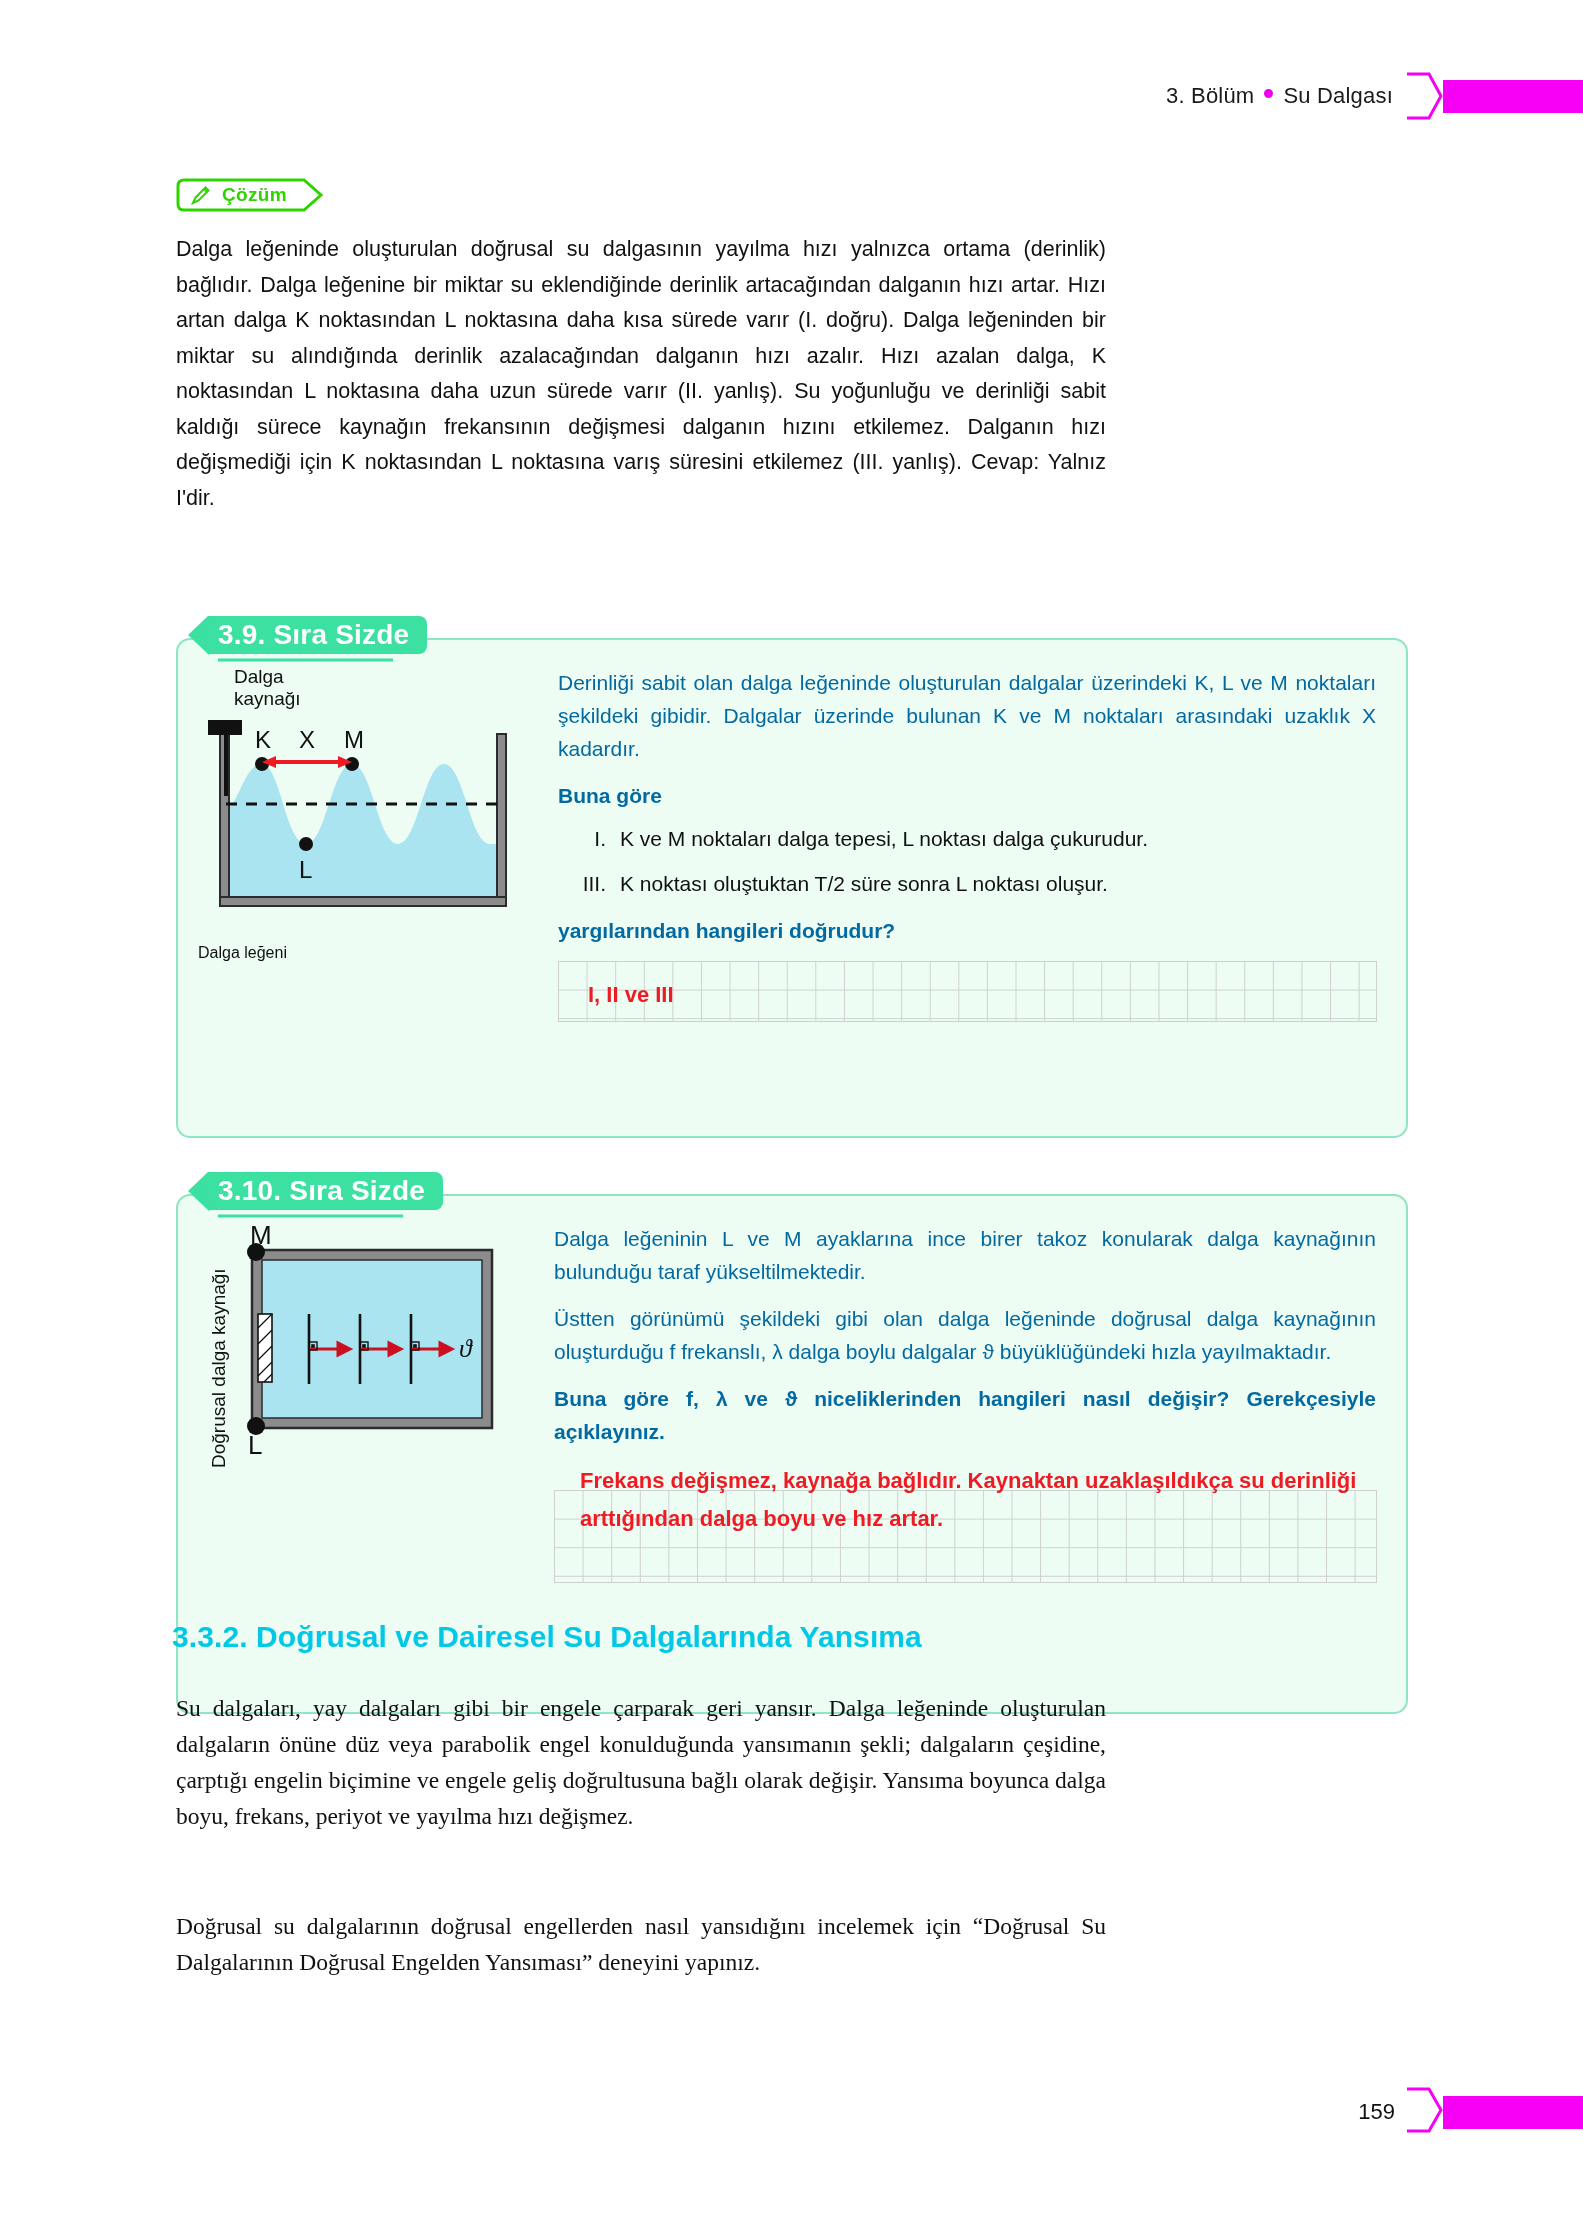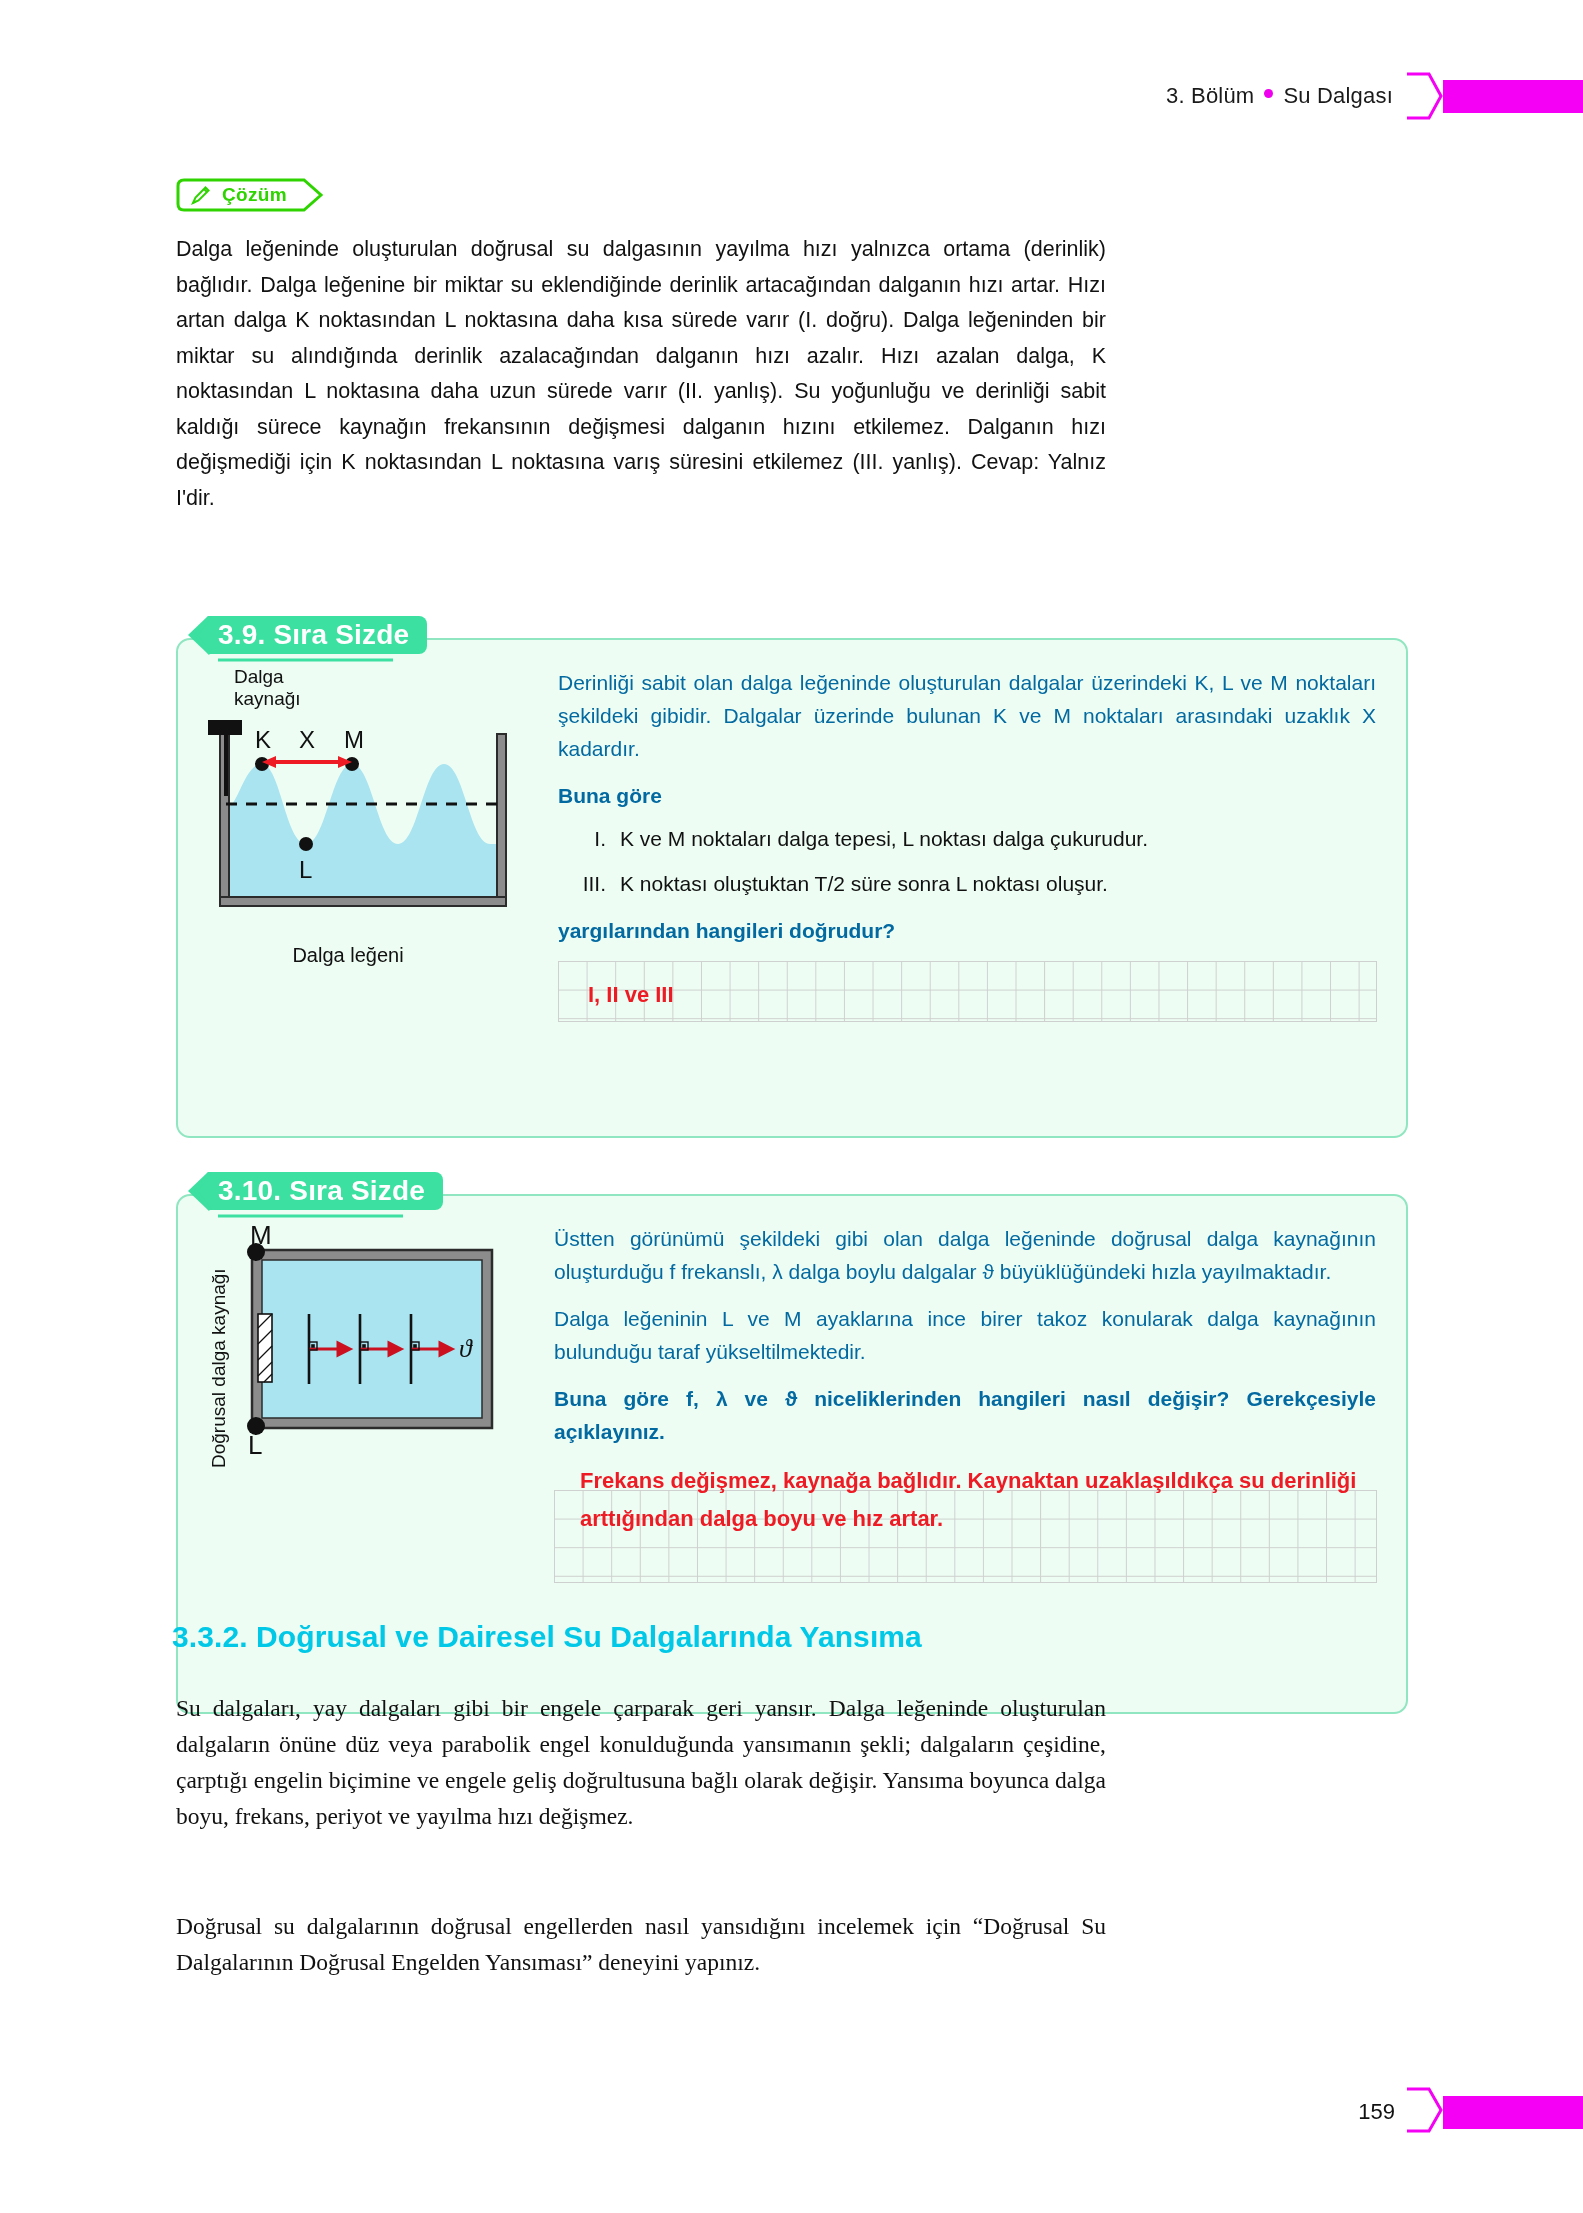--- a/index.html
+++ b/index.html
@@ -199,22 +199,21 @@
     z-index: 2;
     color: #ee1b24;
     font-weight: bold;
     font-size: 22px;
     line-height: 32px;
     padding-left: 30px;
   }
 
   
   .fig-caption {
-    text-align: center;
-    font-size: 20px;
+    font-size: 16px;
     color: #111;
     margin-top: 8px;
   }
   .fig-label-small {
     font-size: 19px;
     line-height: 22px;
     color: #111;
   }
 
   
@@ -440,22 +439,22 @@
 
           <circle cx="22" cy="30" r="9" fill="#111"></circle>
           <circle cx="22" cy="204" r="9" fill="#111"></circle>
 
           <text x="14" y="232" font-family="Liberation Sans, sans-serif" font-size="26" fill="#111">L</text>
         </svg>
       </div>
     </div>
 
     <div class="txt-col">
+      <p>Dalga leğeninin L ve M ayaklarına ince birer takoz konularak dalga kaynağının bulunduğu taraf yükseltilmektedir.</p>
       <p>Üstten görünümü şekildeki gibi olan dalga leğeninde doğrusal dalga kaynağının oluşturduğu f frekanslı, λ dalga boylu dalgalar ϑ büyüklüğündeki hızla yayılmaktadır.</p>
-      <p>Dalga leğeninin L ve M ayaklarına ince birer takoz konularak dalga kaynağının bulunduğu taraf yükseltilmektedir.</p>
       <p class="bold" style="margin-bottom:4px;">Buna göre f, λ ve ϑ niceliklerinden hangileri nasıl değişir? Gerekçesiyle açıklayınız.</p>
       <div class="answer-area" style="height:120px;">
         <div class="grid-bg" style="top:28px; height:92px;"></div>
         <div class="answer-text" style="padding-left:26px; line-height:38px;">Frekans değişmez, kaynağa bağlıdır. Kaynaktan uzaklaşıldıkça su derinliği arttığından dalga boyu ve hız artar.</div>
       </div>
     </div>
   </div>
 </div>
 
 <div class="section-heading" style="top:1620px;">3.3.2. Doğrusal ve Dairesel Su Dalgalarında Yansıma</div>

